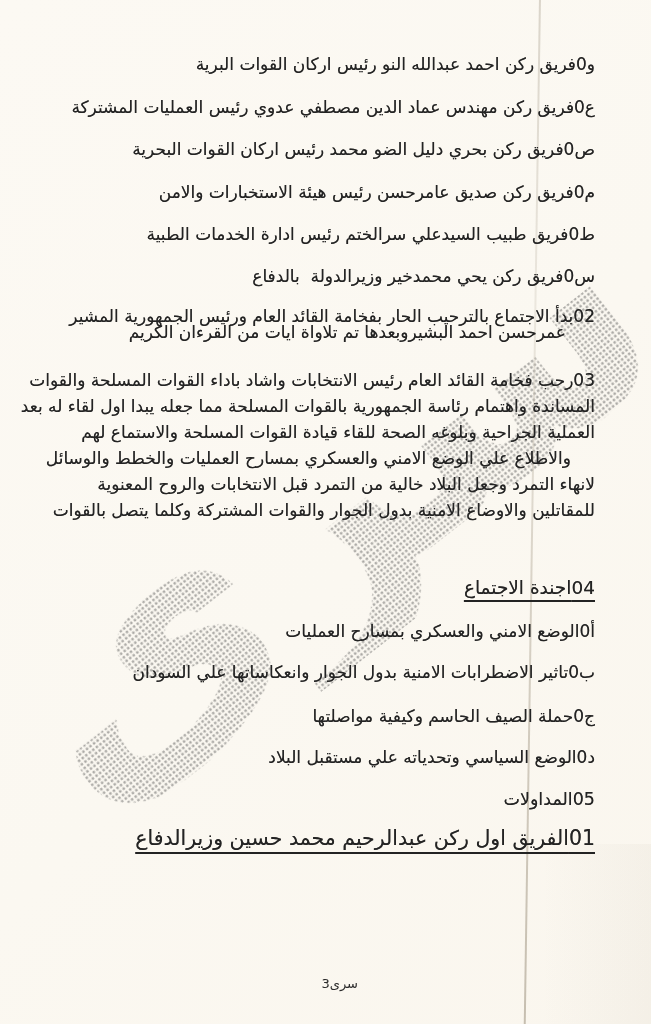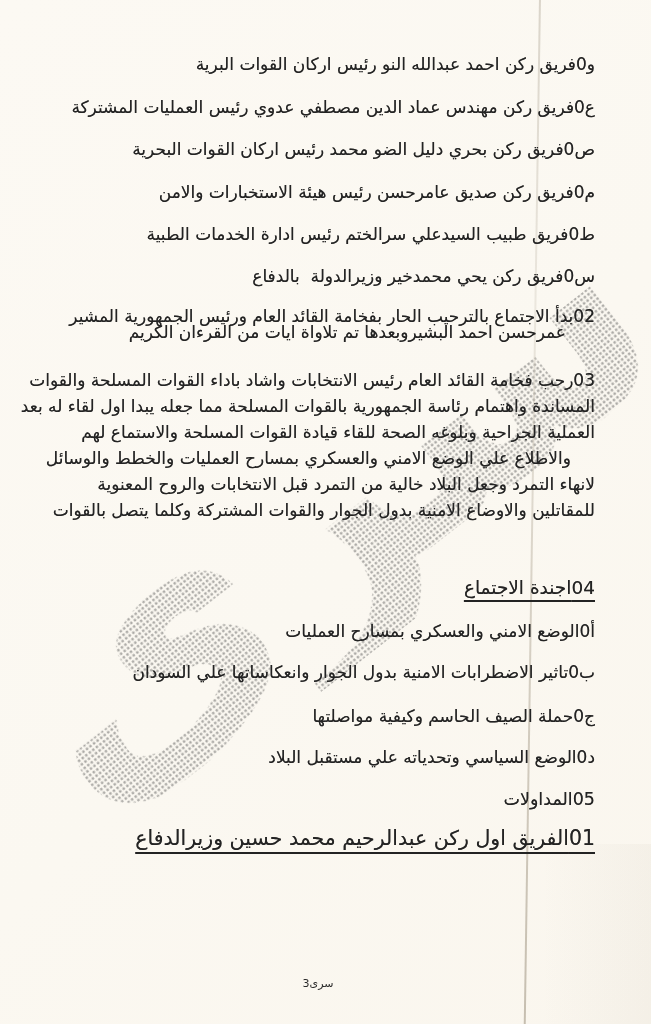--- a/index.html
+++ b/index.html
@@ -43,22 +43,21 @@
     text-decoration: underline;
     text-decoration-thickness: 1.6px;
     text-underline-offset: 7px;
   }
   .footer-mark {
     position: absolute;
     top: 975px;
     left: 278px;
     width: 80px;
     direction: rtl;
-    text-align: center;
-    font-size: 11px;
+    font-size: 13px;
     line-height: 17px;
     color: #2a2a2a;
     z-index: 3;
   }
   .crease {
     position: absolute;
     top: -4px;
     left: 539px;
     width: 2px;
     height: 1034px;

